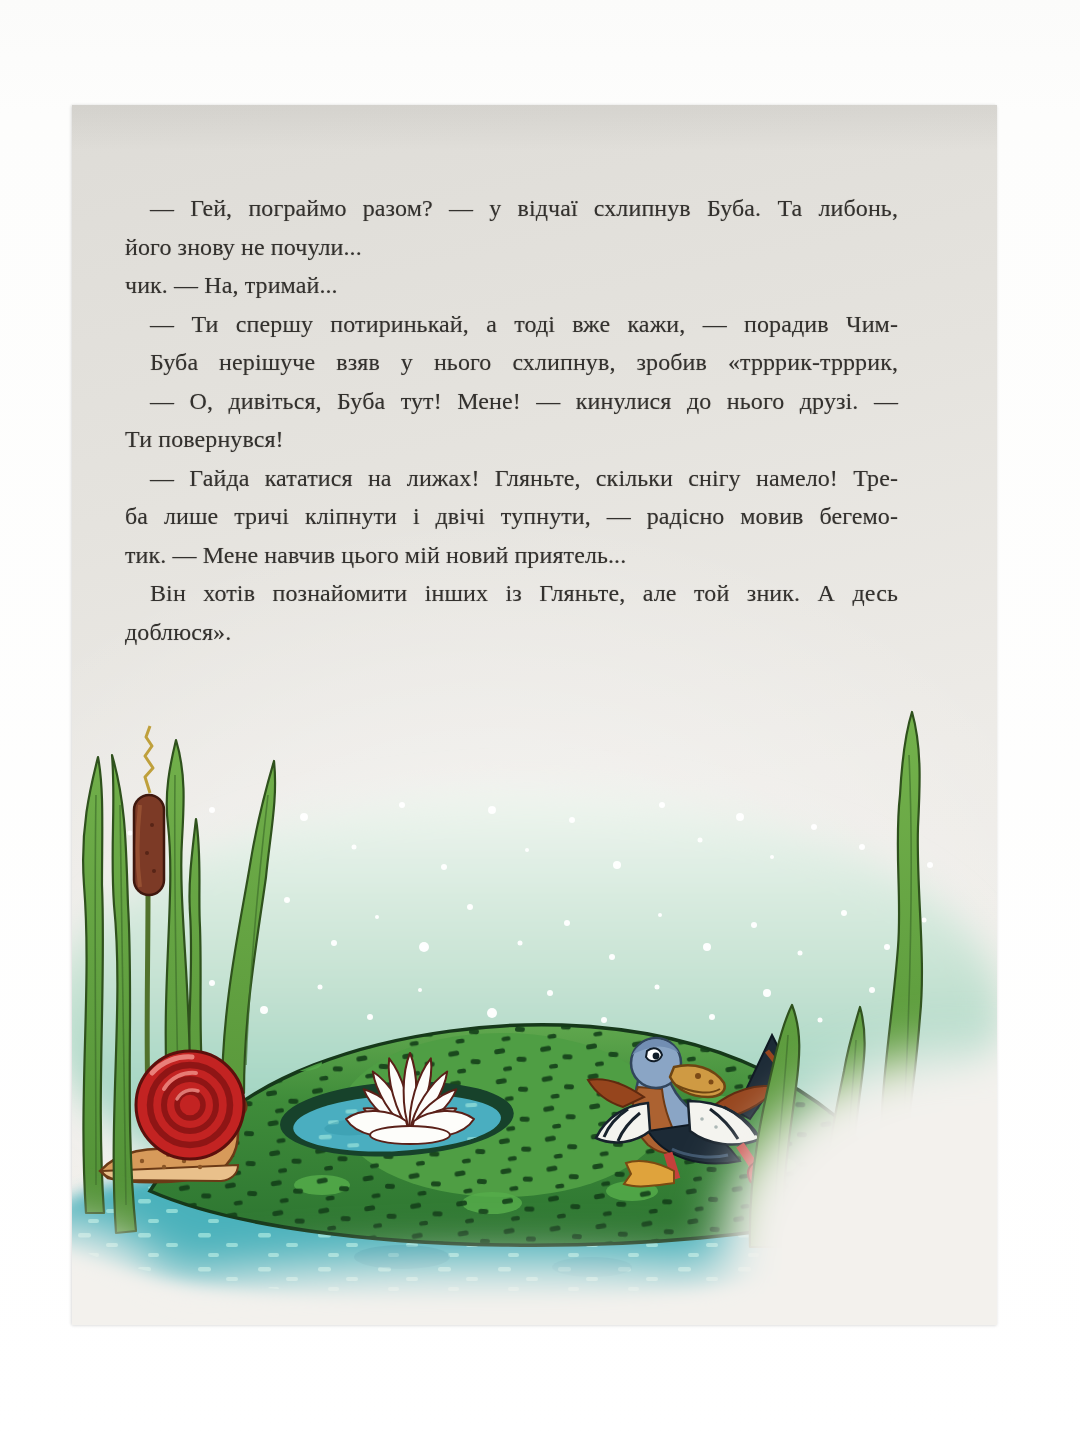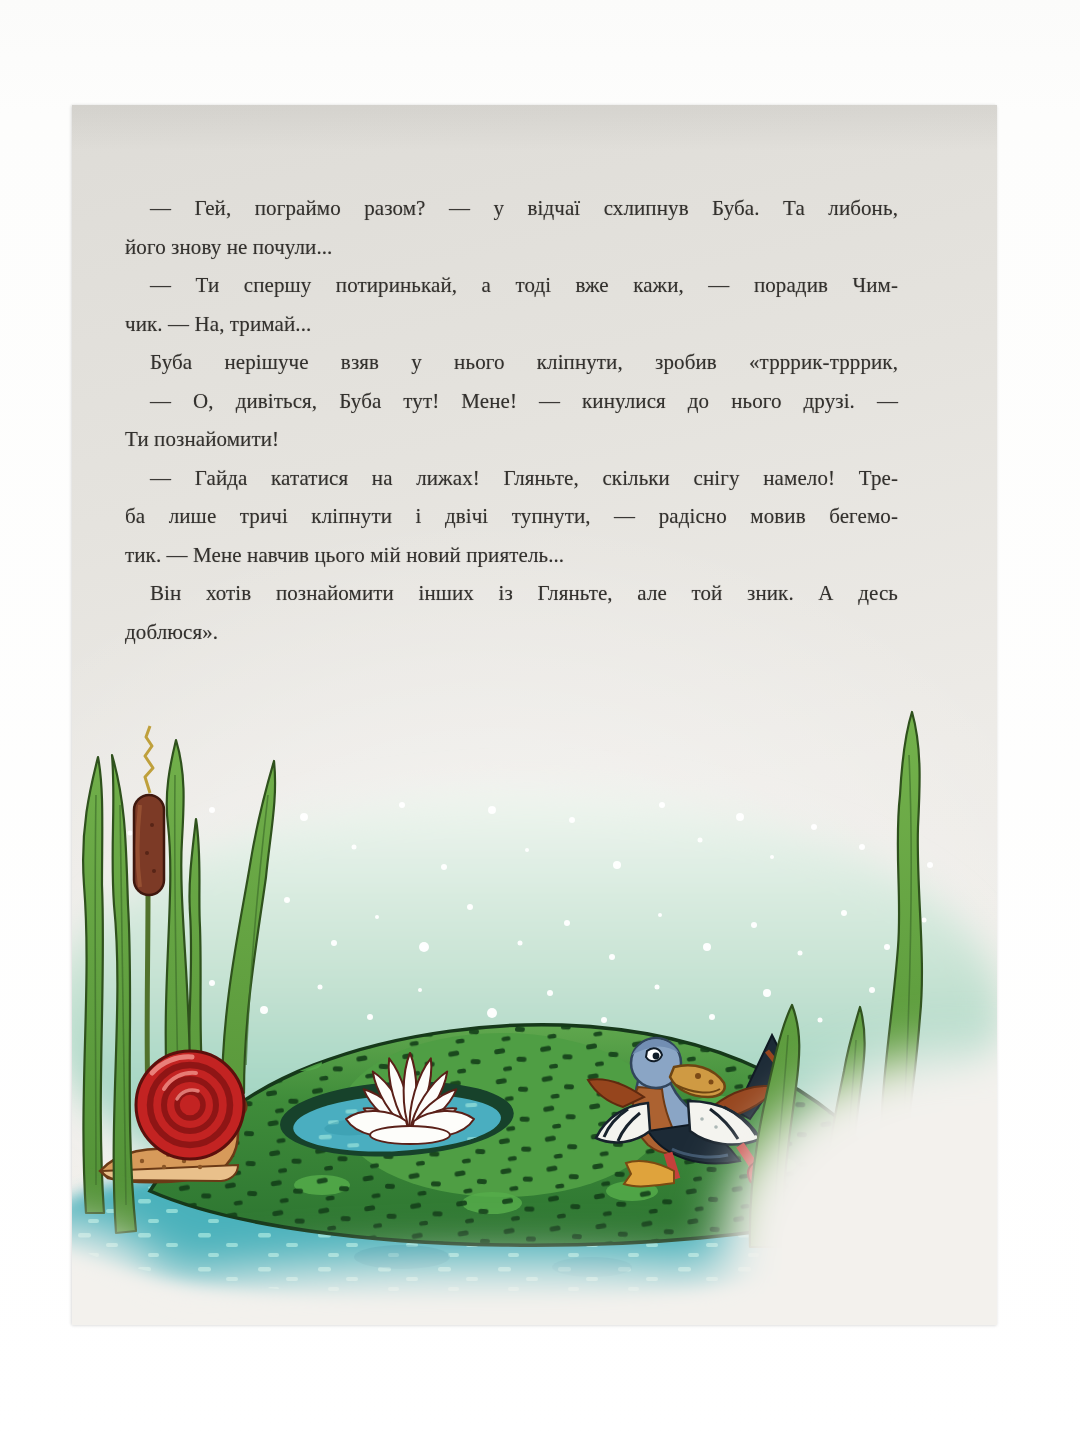--- a/index.html
+++ b/index.html
@@ -20,21 +20,21 @@
   }
   .book-page::before {
     content:""; position:absolute; inset:0 0 auto 0; height:46px;
     background: linear-gradient(180deg, rgba(70,70,66,0.07), rgba(70,70,66,0));
     pointer-events:none;
   }
 
   
   .text-block {
     position:absolute; left:53px; top:84px; width:773px;
-    font-size:21px; line-height:38.55px; color:var(--text-ink);
+    font-size:24px; line-height:38.55px; color:var(--text-ink);
     text-shadow: 0 0 1px rgba(70,66,60,0.45);
     letter-spacing: 0.1px;
   }
   .text-block .line { white-space:nowrap; text-align:justify; }
   .text-block .line.fill { text-align-last: justify; }
   .text-block .line.rag  { text-align-last: left; }
   .text-block .line.indent { text-indent: 25px; }
 
   .illustration { position:absolute; left:0; top:0; width:925px; height:1220px; }
 
@@ -49,25 +49,25 @@
 </style>
 </head>
 <body>
 
 <div class="stage">
   <div class="book-page">
 
     <div class="text-block" id="text-block">
         <div class="line indent fill">— Гей, пограймо разом? — у відчаї схлипнув Буба. Та либонь,</div>
         <div class="line rag">його знову не почули...</div>
+        <div class="line rag">чик. — На, тримай...</div>
         <div class="line indent fill">— Ти спершу потиринькай, а тоді вже кажи, — порадив Чим-</div>
-        <div class="line rag">чик. — На, тримай...</div>
-        <div class="line indent fill">Буба нерішуче взяв у нього кліпнути, зробив «трррик-трррик,</div>
+        <div class="line indent fill">Буба нерішуче взяв у нього схлипнув, зробив «трррик-трррик,</div>
         <div class="line indent fill">— О, дивіться, Буба тут! Мене! — кинулися до нього друзі. —</div>
-        <div class="line rag">Ти познайомити!</div>
+        <div class="line rag">Ти повернувся!</div>
         <div class="line indent fill">— Гайда кататися на лижах! Гляньте, скільки снігу намело! Тре-</div>
         <div class="line fill">ба лише тричі кліпнути і двічі тупнути, — радісно мовив бегемо-</div>
         <div class="line rag">тик. — Мене навчив цього мій новий приятель...</div>
         <div class="line indent fill">Він хотів познайомити інших із Гляньте, але той зник. А десь</div>
         <div class="line rag">доблюся».</div>
       </div>
 
     <svg class="illustration" viewBox="0 0 925 1220" xmlns="http://www.w3.org/2000/svg">
       <defs>
         <linearGradient id="skyGrad" x1="0" y1="695" x2="0" y2="1120" gradientUnits="userSpaceOnUse">

